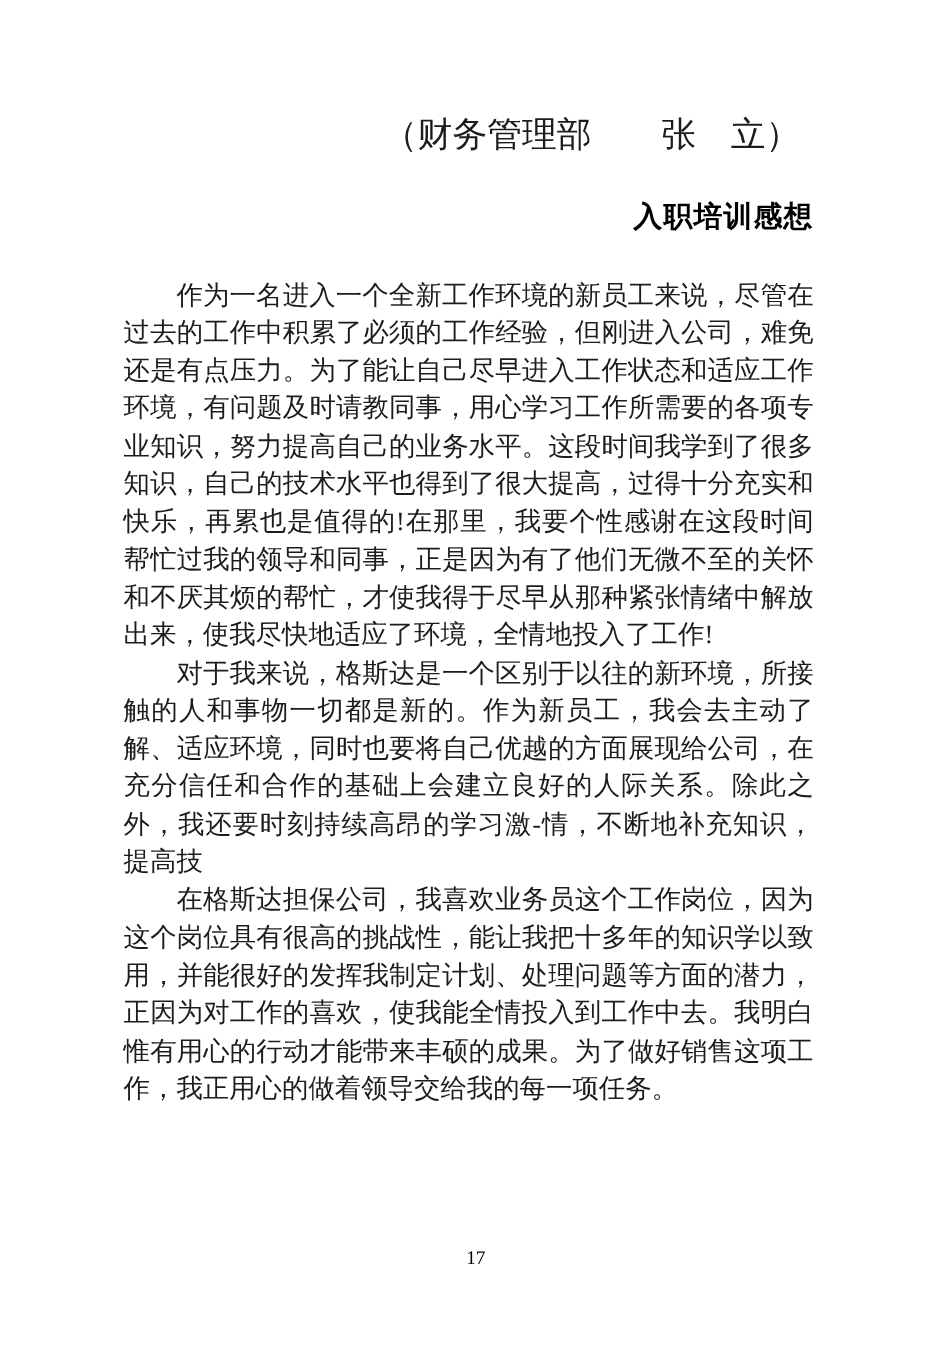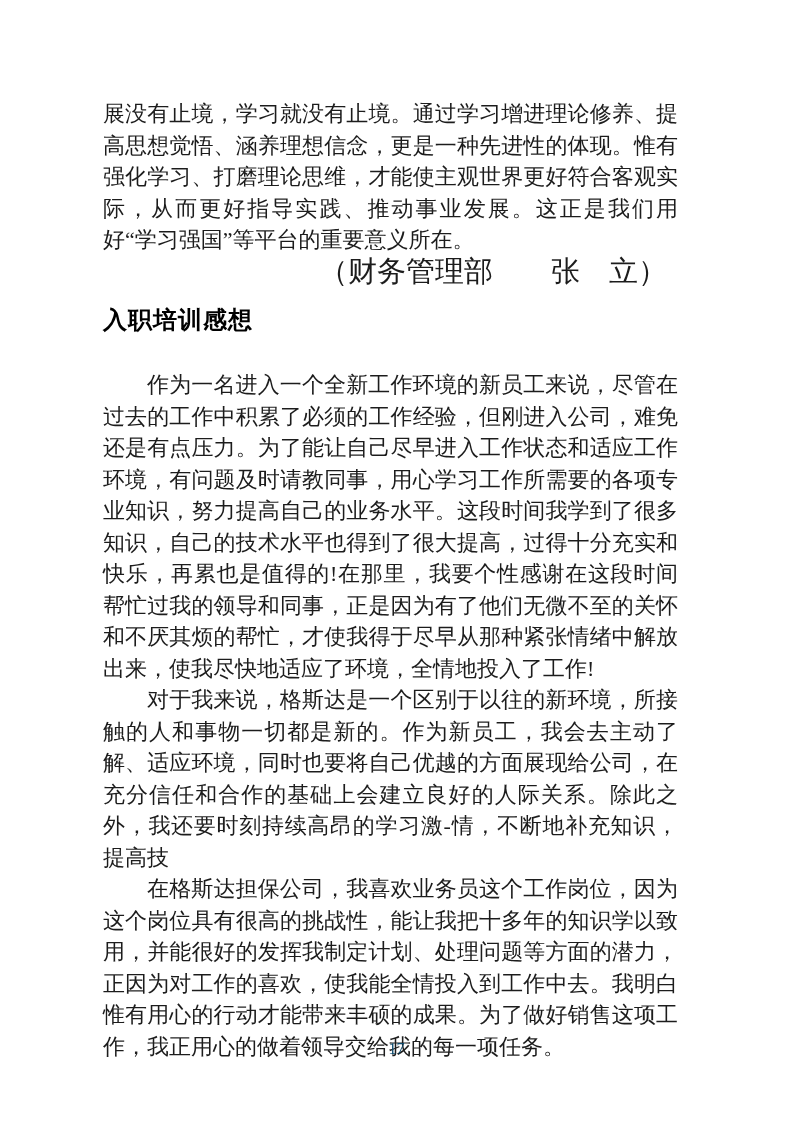--- a/index.html
+++ b/index.html
@@ -30,43 +30,42 @@
     font-size: 29px;
     line-height: 31.5px;
     text-align: right;
     padding-right: 11px;
   }
   .heading {
     font-family: "Liberation Sans", sans-serif;
     font-weight: bold;
     font-size: 24px;
     line-height: 33px;
-    text-align: left;
-    margin-top: 16px;
+    text-align: right;
+    margin-top: 34px;
     margin-bottom: 33px;
     letter-spacing: 1px;
     color: #000000;
   }
   .page-number {
     position: absolute;
     top: 1039px;
     left: 0;
     width: 100%;
     text-align: center;
     font-size: 16px;
     line-height: 19px;
-    color: #0c4a6e;
+    color: #000000;
   }
 </style>
 </head>
 <body>
 
 <div class="page">
   <div class="content">
-    <p class="para no-indent">展没有止境，学习就没有止境。通过学习增进理论修养、提高思想觉悟、涵养理想信念，更是一种先进性的体现。惟有强化学习、打磨理论思维，才能使主观世界更好符合客观实际，从而更好指导实践、推动事业发展。这正是我们用好“学习强国”等平台的重要意义所在。</p>
     <p class="attribution">（财务管理部　　张　立）</p>
     <h1 class="heading">入职培训感想</h1>
     <p class="para">作为一名进入一个全新工作环境的新员工来说，尽管在过去的工作中积累了必须的工作经验，但刚进入公司，难免还是有点压力。为了能让自己尽早进入工作状态和适应工作环境，有问题及时请教同事，用心学习工作所需要的各项专业知识，努力提高自己的业务水平。这段时间我学到了很多知识，自己的技术水平也得到了很大提高，过得十分充实和快乐，再累也是值得的!在那里，我要个性感谢在这段时间帮忙过我的领导和同事，正是因为有了他们无微不至的关怀和不厌其烦的帮忙，才使我得于尽早从那种紧张情绪中解放出来，使我尽快地适应了环境，全情地投入了工作!</p>
     <p class="para">对于我来说，格斯达是一个区别于以往的新环境，所接触的人和事物一切都是新的。作为新员工，我会去主动了解、适应环境，同时也要将自己优越的方面展现给公司，在充分信任和合作的基础上会建立良好的人际关系。除此之外，我还要时刻持续高昂的学习激-情，不断地补充知识，提高技</p>
     <p class="para">在格斯达担保公司，我喜欢业务员这个工作岗位，因为这个岗位具有很高的挑战性，能让我把十多年的知识学以致用，并能很好的发挥我制定计划、处理问题等方面的潜力，正因为对工作的喜欢，使我能全情投入到工作中去。我明白惟有用心的行动才能带来丰硕的成果。为了做好销售这项工作，我正用心的做着领导交给我的每一项任务。</p>
   </div>
   <div class="page-number">17</div>
 </div>
 
 </body></html>

